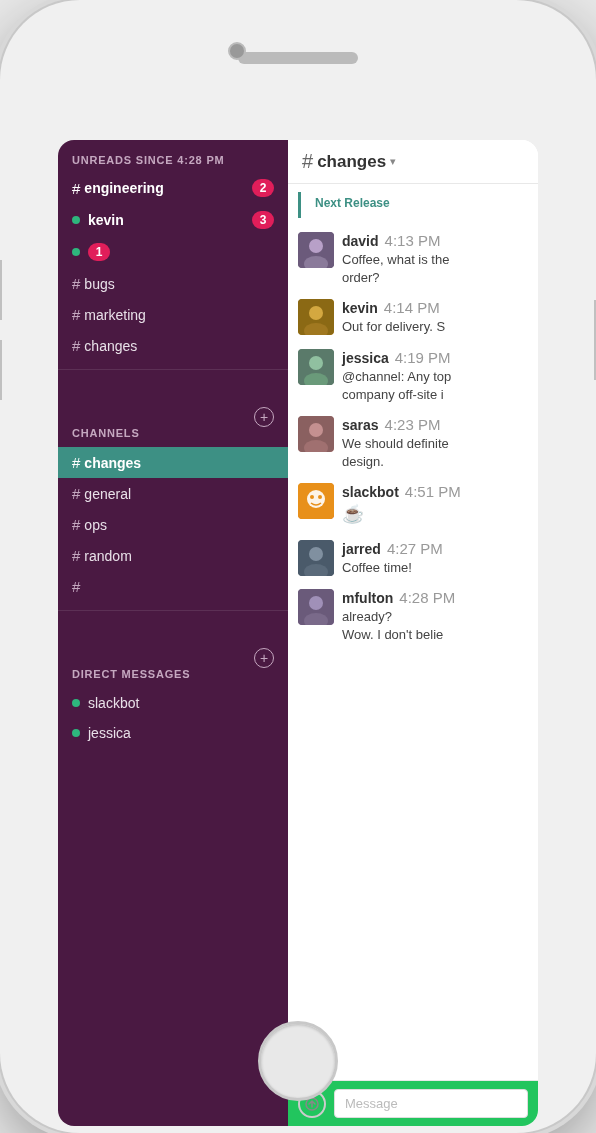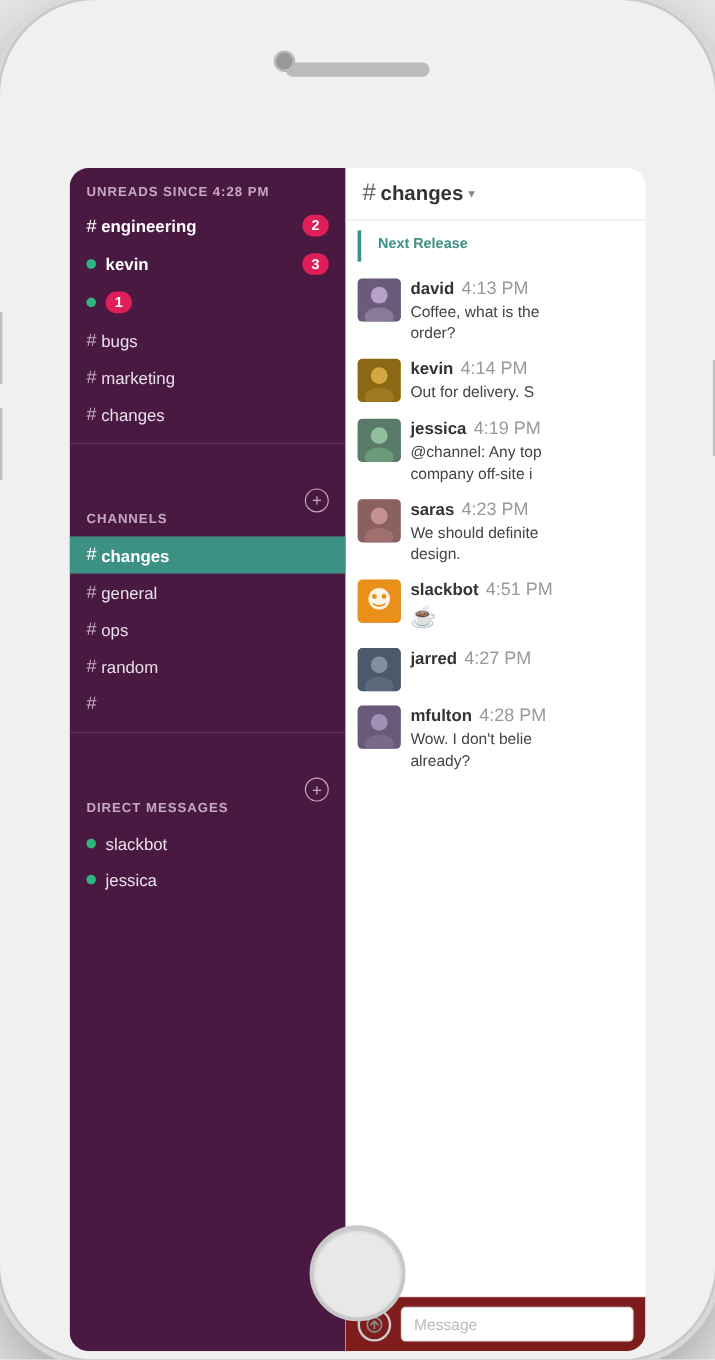--- a/index.html
+++ b/index.html
@@ -336,21 +336,21 @@
       font-size: 18px;
     }
 
     
     .message-input-area {
       padding: 8px 10px;
       border-top: 1px solid #e8e8e8;
       display: flex;
       align-items: center;
       gap: 8px;
-      background: #7f1d1d;
+      background: #22c55e;
     }
 
     .message-upload-btn {
       width: 28px;
       height: 28px;
       border-radius: 50%;
       border: 2px solid #ccc;
       display: flex;
       align-items: center;
       justify-content: center;
@@ -584,38 +584,39 @@
               <rect width="36" height="36" rx="4" fill="#4a5a6a"></rect>
               <circle cx="18" cy="14" r="7" fill="#8090a0"></circle>
               <ellipse cx="18" cy="32" rx="12" ry="8" fill="#5a6a7a"></ellipse>
             </svg>
           </div>
           <div class="message-body">
             <div class="message-meta">
               <span class="message-author">jarred</span>
               <span class="message-time">4:27 PM</span>
             </div>
+            <div class="message-text">Coffee time!</div>
           </div>
         </div>
 
         <div class="message-item">
           <div class="avatar avatar-mfulton">
             <svg width="36" height="36" viewBox="0 0 36 36">
               <rect width="36" height="36" rx="4" fill="#6a5a7a"></rect>
               <circle cx="18" cy="14" r="7" fill="#a090b8"></circle>
               <ellipse cx="18" cy="32" rx="12" ry="8" fill="#7a6a8a"></ellipse>
             </svg>
           </div>
           <div class="message-body">
             <div class="message-meta">
               <span class="message-author">mfulton</span>
               <span class="message-time">4:28 PM</span>
             </div>
+            <div class="message-text">already?</div>
             <div class="message-text">Wow. I don't belie</div>
-            <div class="message-text">already?</div>
           </div>
         </div>
 
       </div>
 
       <div class="message-input-area">
         <div class="message-upload-btn">
           <svg width="14" height="14" viewBox="0 0 14 14" fill="none">
             <circle cx="7" cy="7" r="6" stroke="#888" stroke-width="1.5"></circle>
             <path d="M7 4v6M4 7l3-3 3 3" stroke="#888" stroke-width="1.5" stroke-linecap="round" stroke-linejoin="round"></path>

